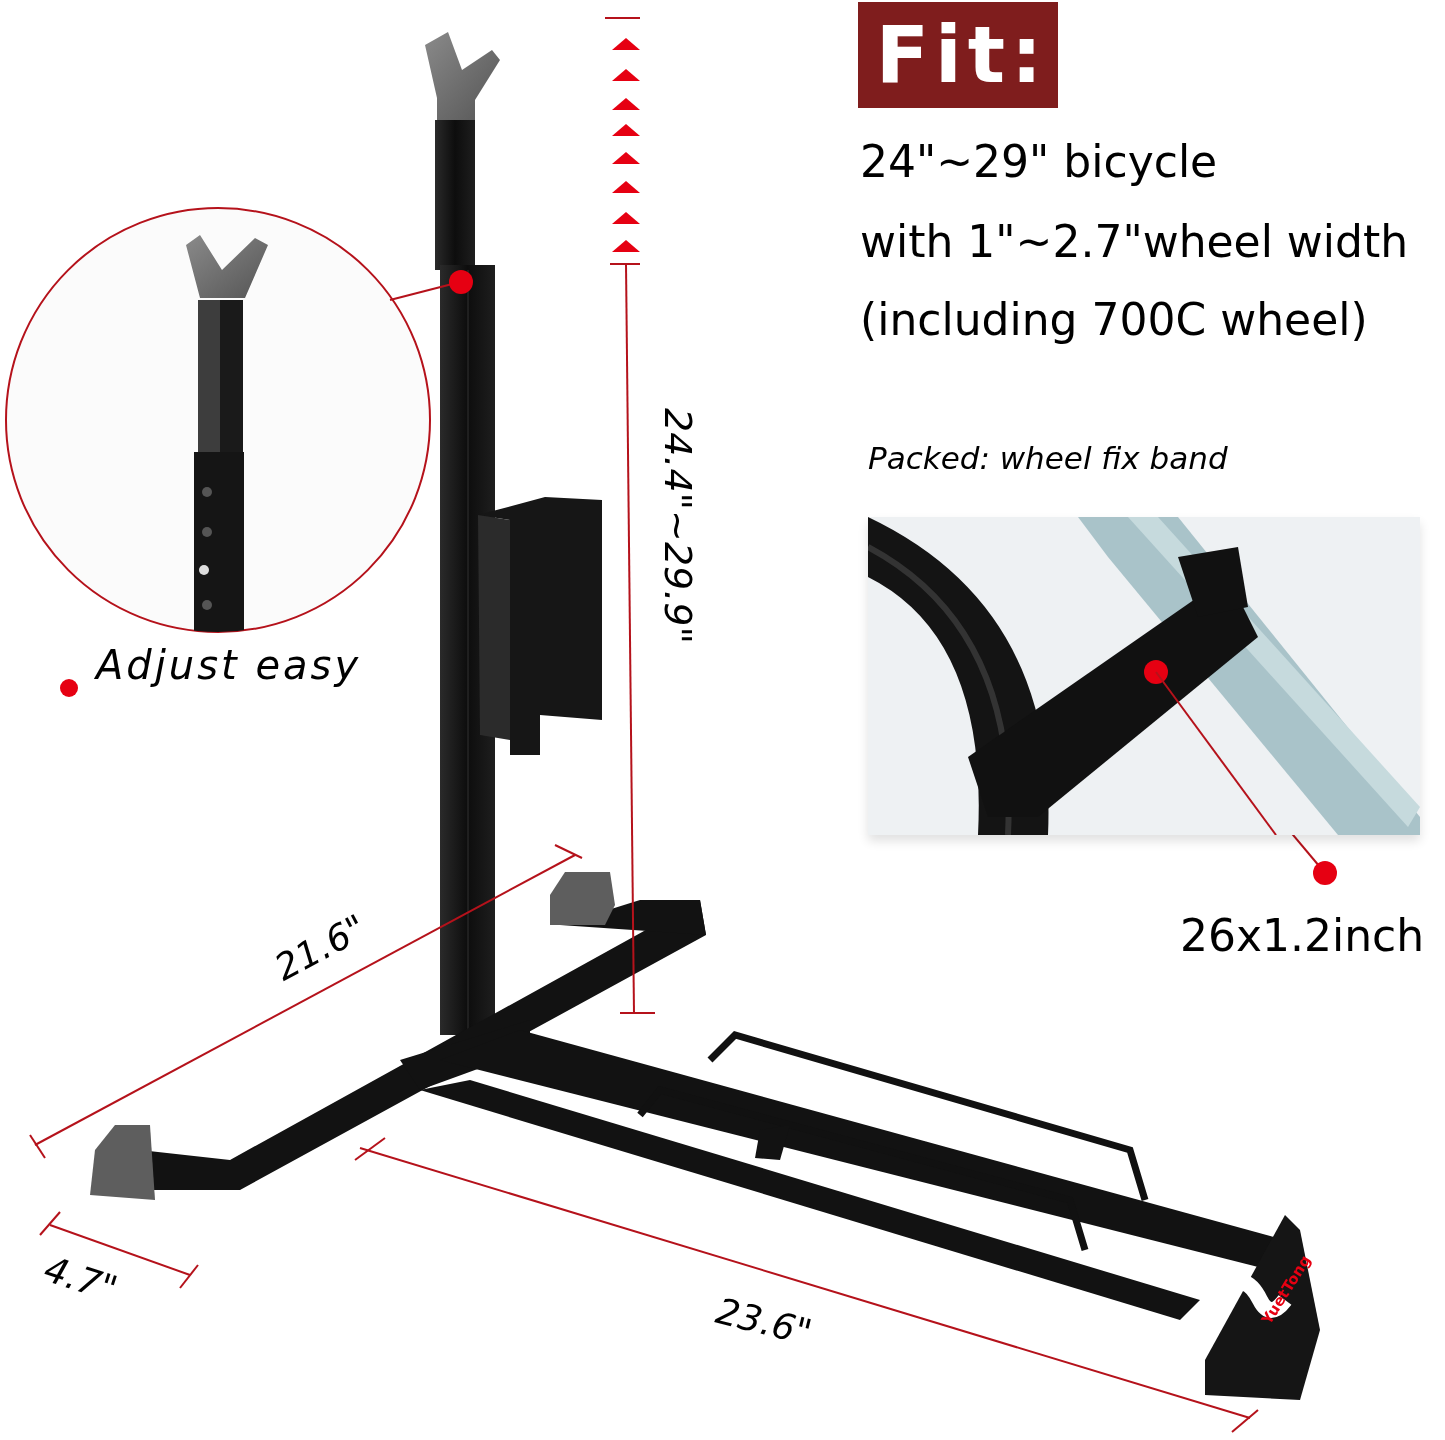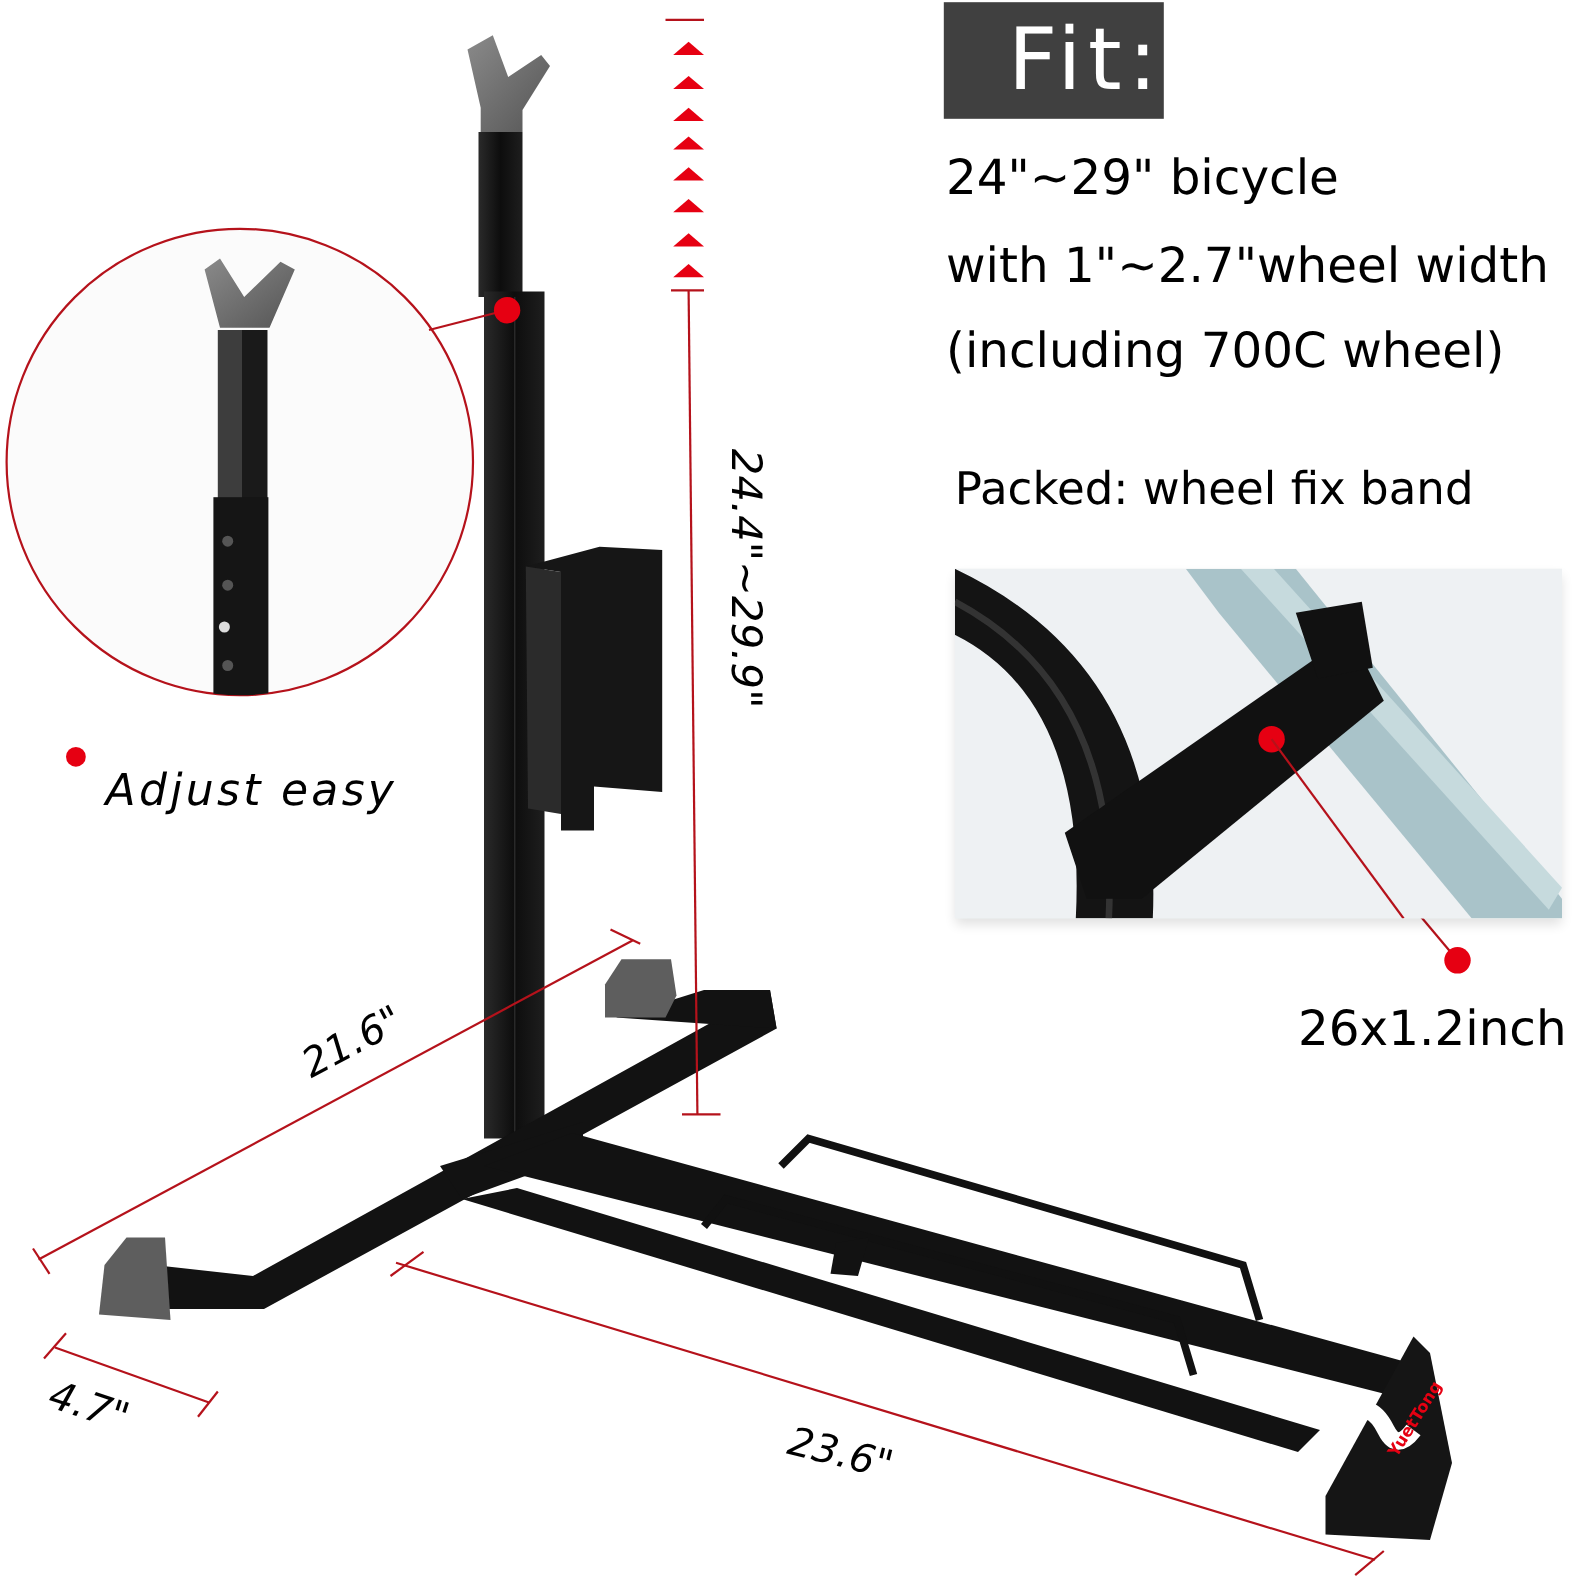--- a/index.html
+++ b/index.html
@@ -1,31 +1,31 @@
 <!DOCTYPE html>
 <html><head>
 <meta charset="utf-8">
 <style>
   html, body { margin: 0; padding: 0; background: #ffffff; }
   body { width: 1445px; height: 1440px; position: relative; overflow: hidden;
          font-family: "DejaVu Sans", sans-serif; color: #000; }
   .abs { position: absolute; }
   svg.scene { position: absolute; left: 0; top: 0; width: 1445px; height: 1440px; }
 
-  .fit-badge { left: 858px; top: 2px; width: 200px; height: 106px; background: #404040;
-               color: #fff; font-weight: normal; font-size: 78px; line-height: 106px;
-               letter-spacing: 6px; text-align: right; padding-left: 8px; box-sizing: border-box; }
+  .fit-badge { left: 858px; top: 2px; width: 200px; height: 106px; background: #7f1d1d;
+               color: #fff; font-weight: bold; font-size: 78px; line-height: 106px;
+               letter-spacing: 6px; text-align: center; padding-left: 8px; box-sizing: border-box; }
   .fit-line { left: 860px; font-size: 44px; line-height: 1; white-space: nowrap; }
   .fit-line-1 { top: 140px; }
   .fit-line-2 { top: 220px; }
   .fit-line-3 { top: 298px; }
 
-  .packed { left: 868px; top: 420px; font-size: 41px; white-space: nowrap; }
+  .packed { left: 868px; top: 440px; font-size: 31px; white-space: nowrap; font-style: italic; }
   .band-size { left: 1180px; top: 910px; font-size: 44px; white-space: nowrap; text-align: center; }
-  .adjust { left: 96px; top: 696px; font-size: 40px; white-space: nowrap; letter-spacing: 3px; font-style: italic; }
+  .adjust { left: 96px; top: 642px; font-size: 40px; white-space: nowrap; letter-spacing: 3px; font-style: italic; }
 
   .dim { font-size: 36px; white-space: nowrap; transform-origin: left top; font-style: italic; }
   .dim-height { left: 700px; top: 408px; transform: rotate(90deg); font-size: 38px; }
   .dim-216 { left: 268px; top: 952px; transform: rotate(-28deg); }
   .dim-47  { left: 52px;  top: 1248px; transform: rotate(18deg); }
   .dim-236 { left: 722px; top: 1290px; transform: rotate(14deg); }
 
   .inset { left: 868px; top: 517px; width: 552px; height: 318px; overflow: hidden;
            background: #eef1f2; box-shadow: 0 6px 10px rgba(0,0,0,0.12); }
 </style>

